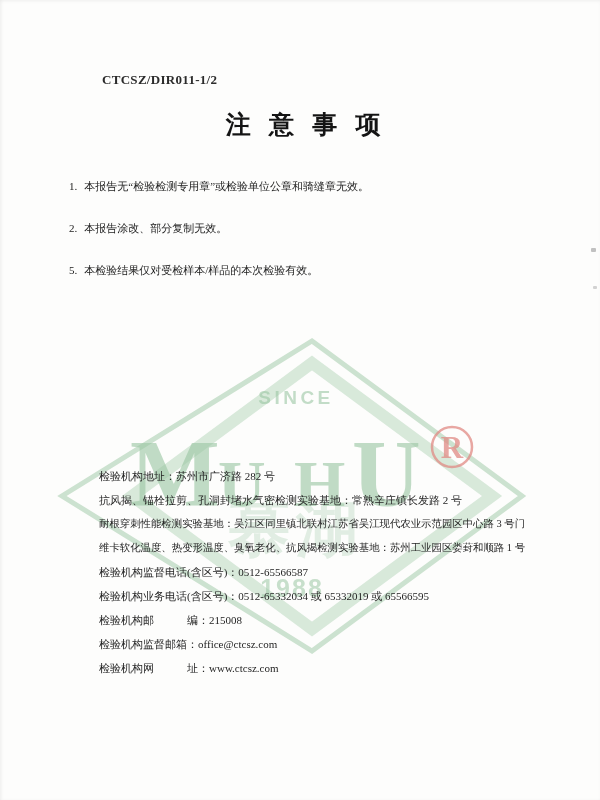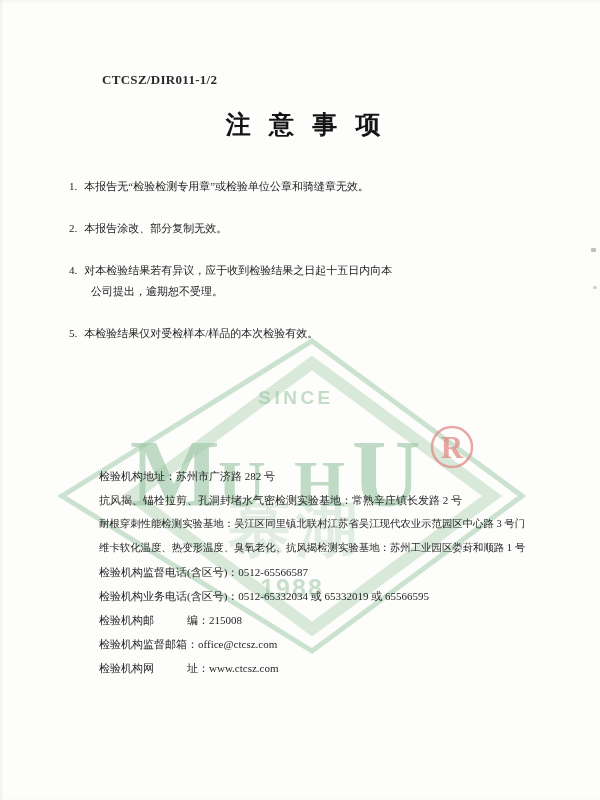--- a/index.html
+++ b/index.html
@@ -66,23 +66,20 @@
     <h1 class="title">注 意 事 项</h1>
 
     <div class="notices">
       <div class="notice">
         <span class="num">1.</span><span>本报告无“检验检测专用章”或检验单位公章和骑缝章无效。</span>
       </div>
       <div class="notice">
         <span class="num">2.</span><span>本报告涂改、部分复制无效。</span>
       </div>
       <div class="notice">
-        <span class="num">4.</span><span>对本检验结果若有异议，应于收到检验结果之日起十五日内向本</span><br><span>公司提出，逾期恕不受理。</span>
-      </div>
-      <div class="notice">
         <span class="num">5.</span><span>本检验结果仅对受检样本/样品的本次检验有效。</span>
       </div>
     </div>
 
     <div class="contact">
       <div class="cline">检验机构地址：苏州市广济路 282 号</div>
       <div class="cline">抗风揭、锚栓拉剪、孔洞封堵水气密检测实验基地：常熟辛庄镇长发路 2 号</div>
       <div class="cline long">耐根穿刺性能检测实验基地：吴江区同里镇北联村江苏省吴江现代农业示范园区中心路 3 号门</div>
       <div class="cline long">维卡软化温度、热变形温度、臭氧老化、抗风揭检测实验基地：苏州工业园区娄葑和顺路 1 号</div>
       <div class="cline">检验机构监督电话(含区号)：0512-65566587</div>

